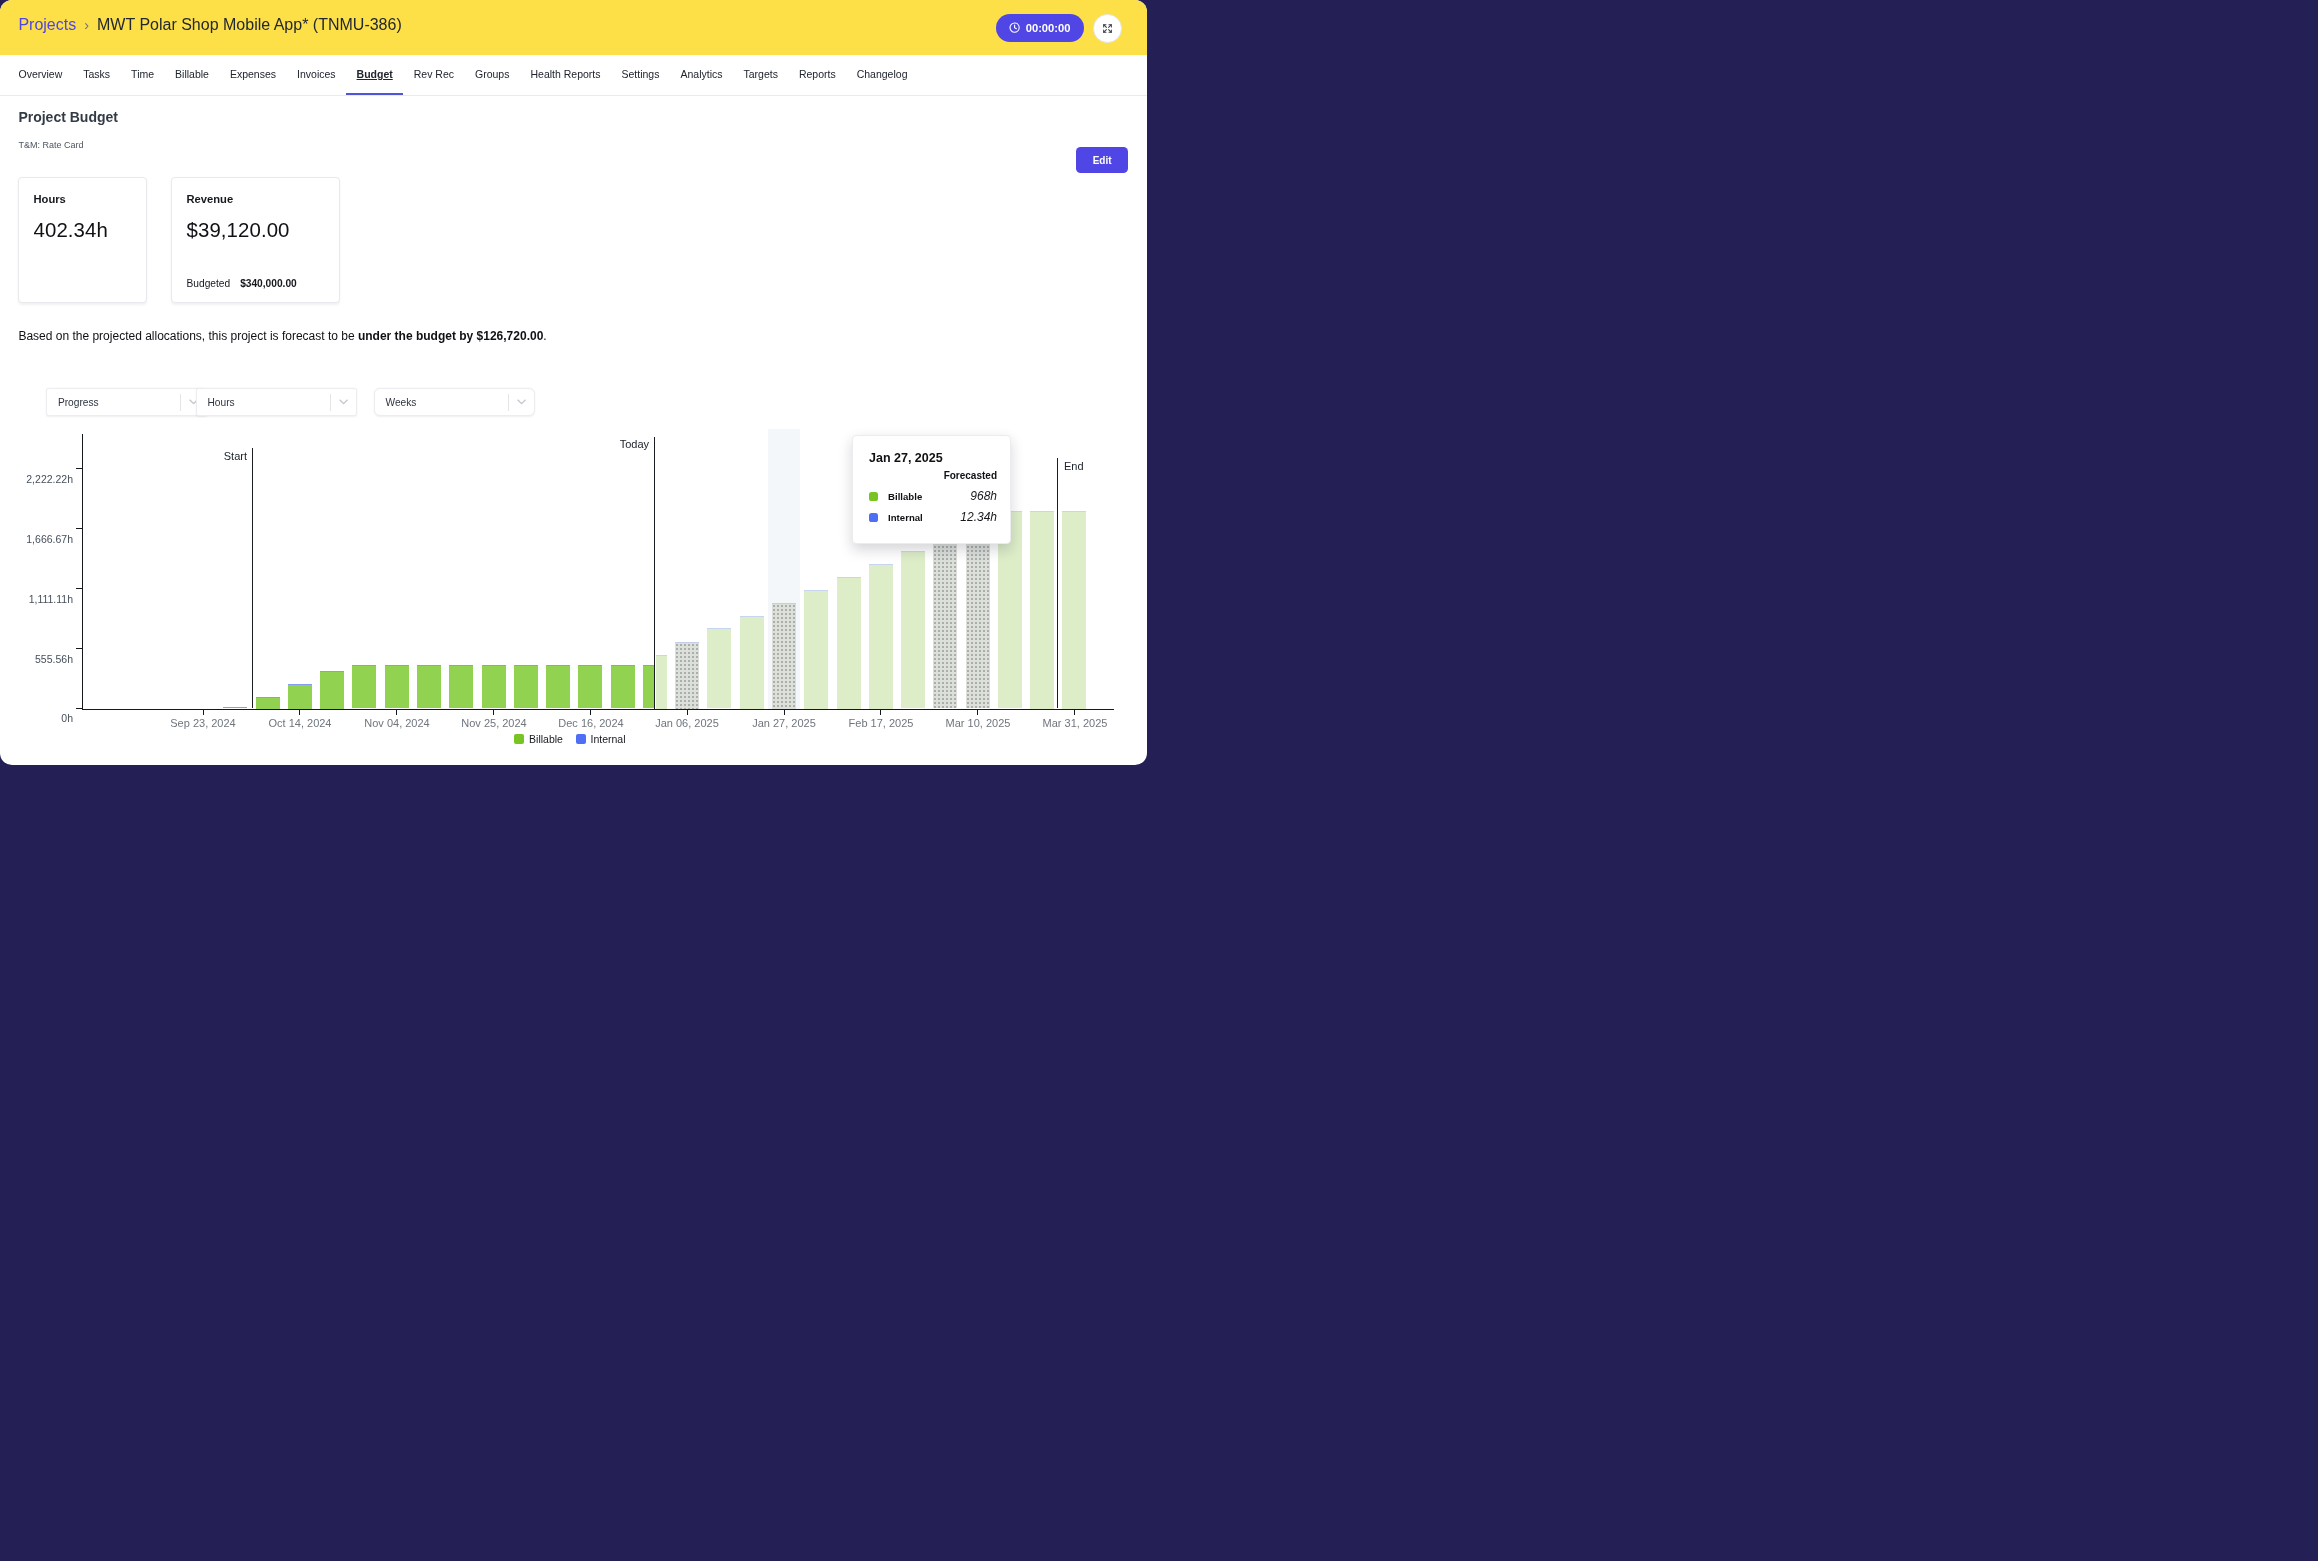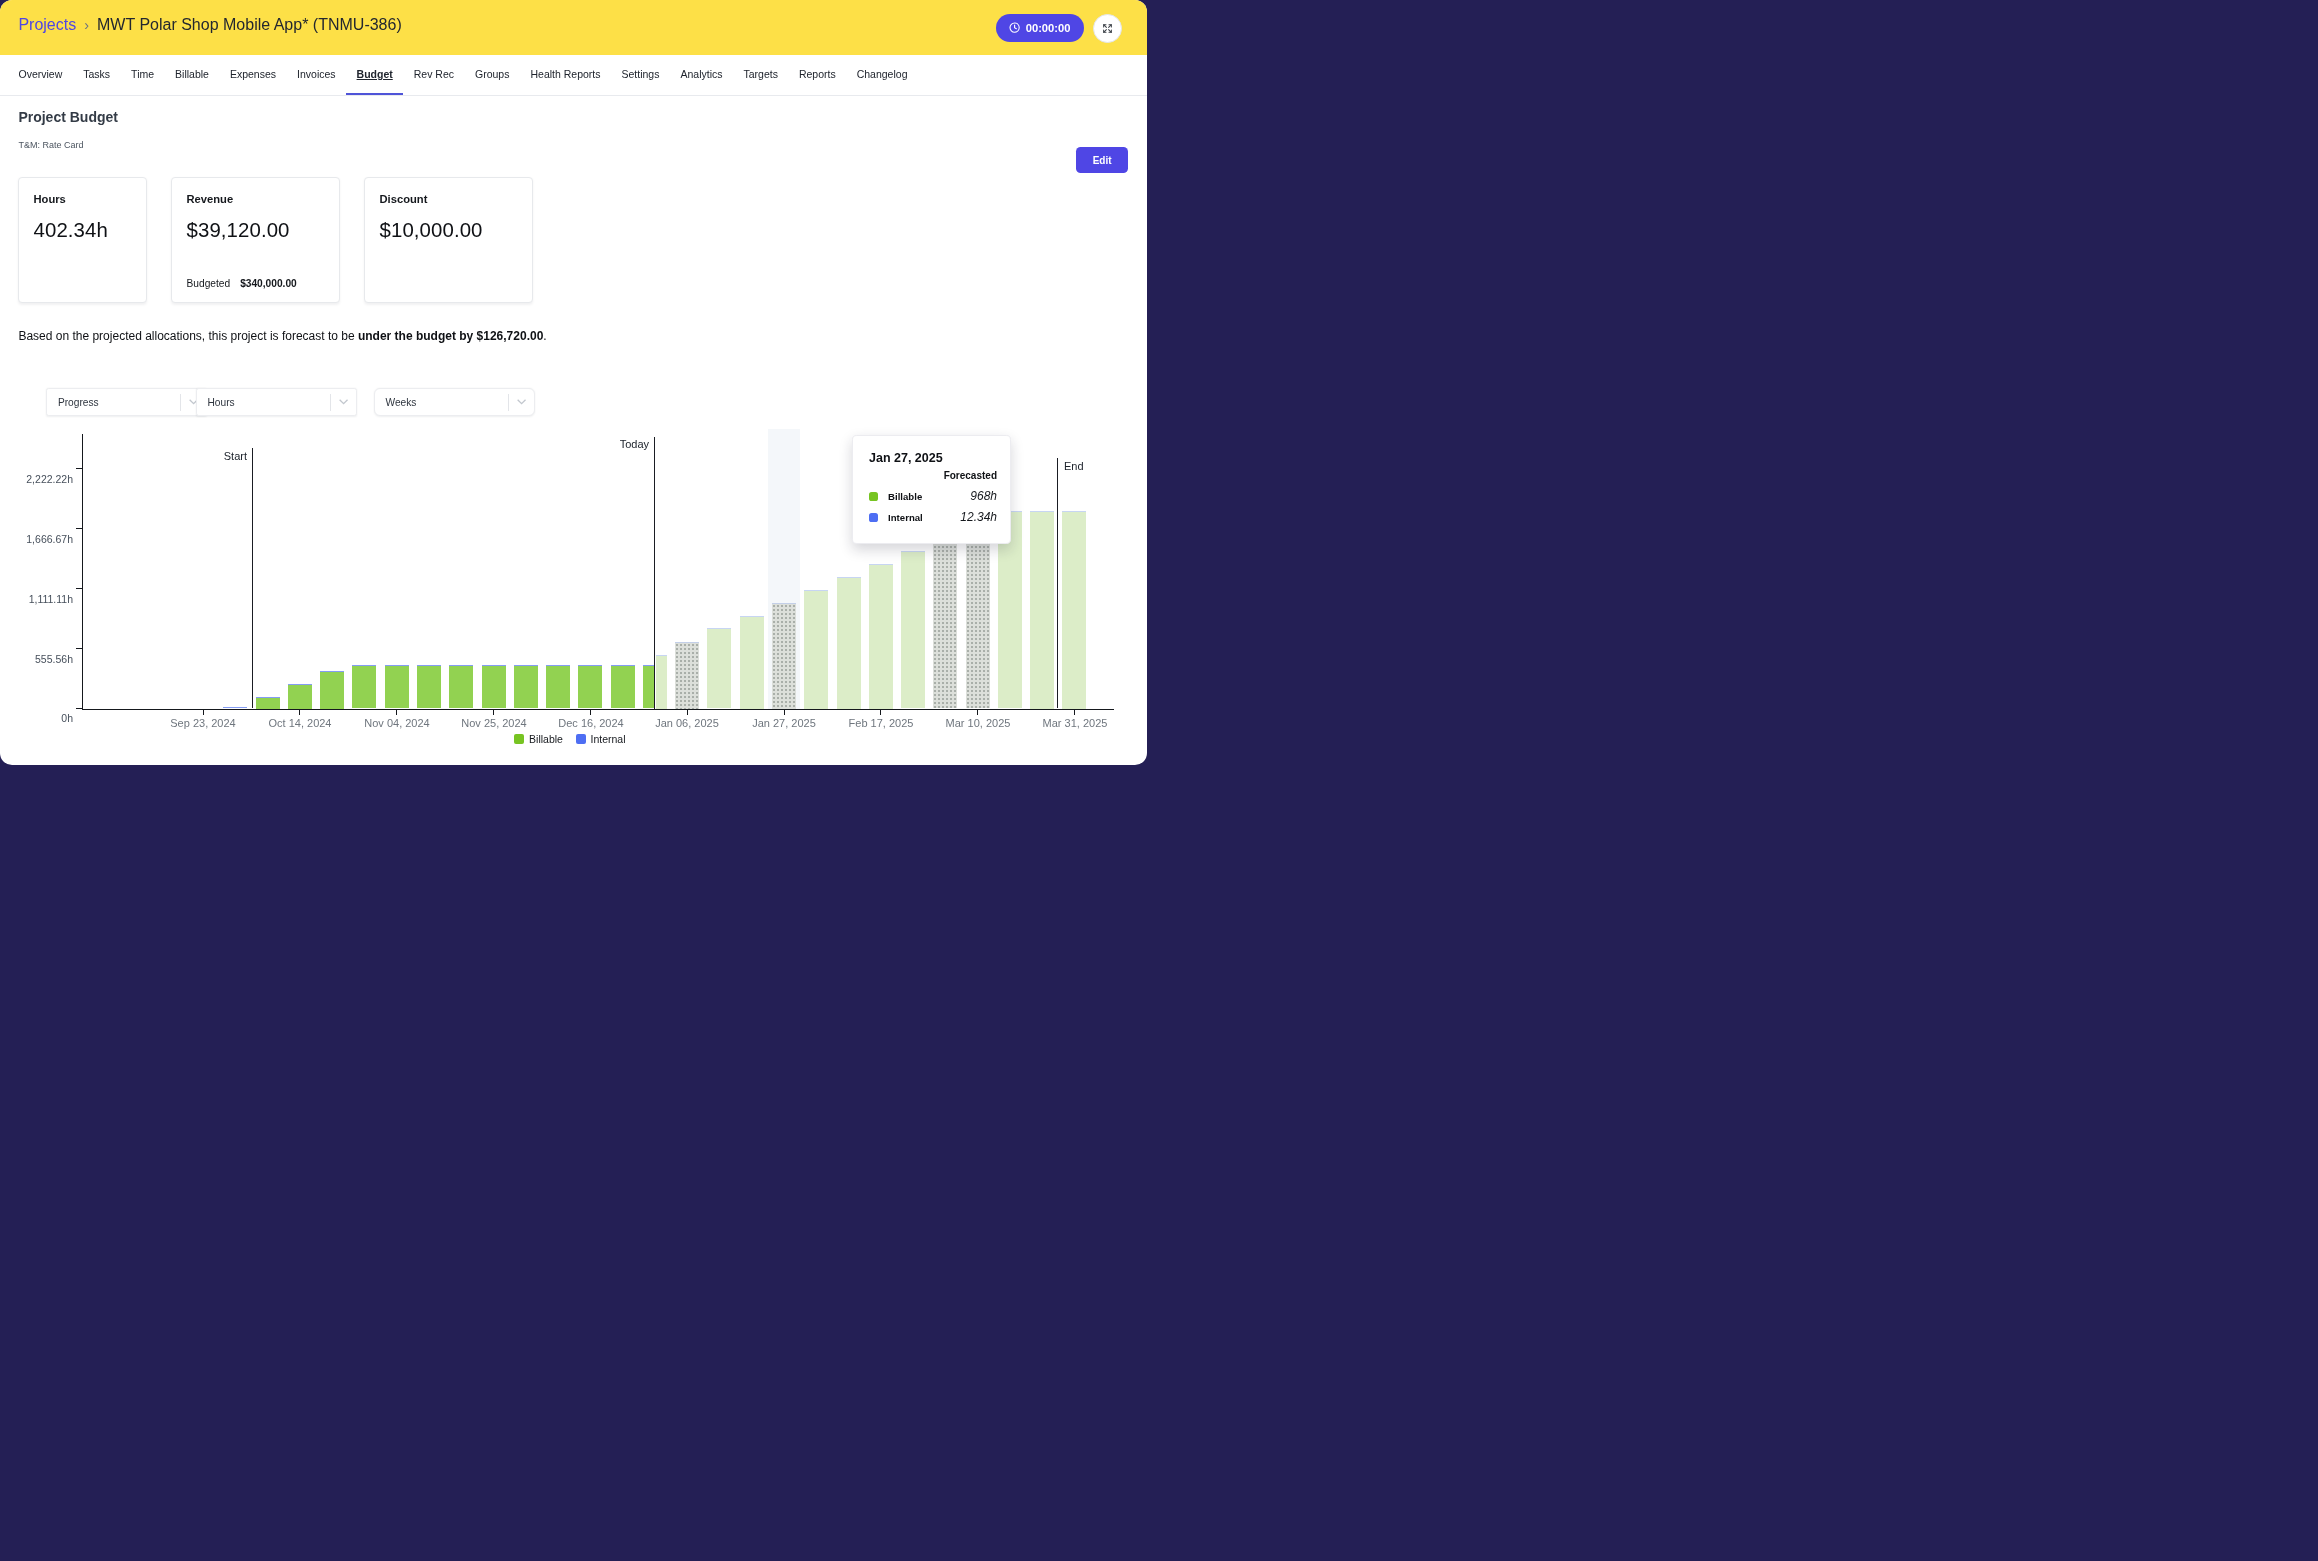--- a/index.html
+++ b/index.html
@@ -156,24 +156,20 @@
     <div class="card-title">Hours</div>
     <div class="card-value">402.34h</div>
   </div>
   <div class="card card-revenue">
     <div class="card-title">Revenue</div>
     <div class="card-value">$39,120.00</div>
     <div class="card-foot">
       <span>Budgeted</span>
       <span class="v">$340,000.00</span>
     </div>
-  </div>
-  <div class="card card-discount">
-    <div class="card-title">Discount</div>
-    <div class="card-value">$10,000.00</div>
   </div>
 
   <div class="forecast-line"><span>Based on the projected allocations, this project is forecast to be </span><strong>under the budget by $126,720.00</strong><span>.</span></div>
 
   <div class="dd dd-progress">
     <span class="dd-label">Progress</span>
     <span class="dd-right">
       <svg width="9.2" height="5.3" viewBox="0 0 14 8">
           <path d="M1 1l6 6 6-6" stroke="#c2c7ce" stroke-width="2" fill="none"></path>
         </svg>

